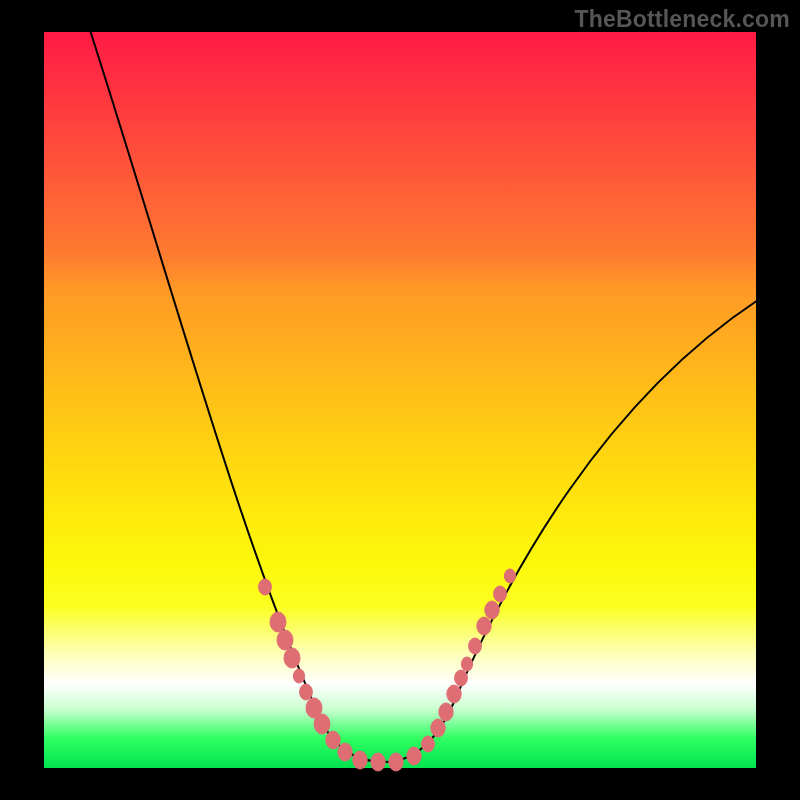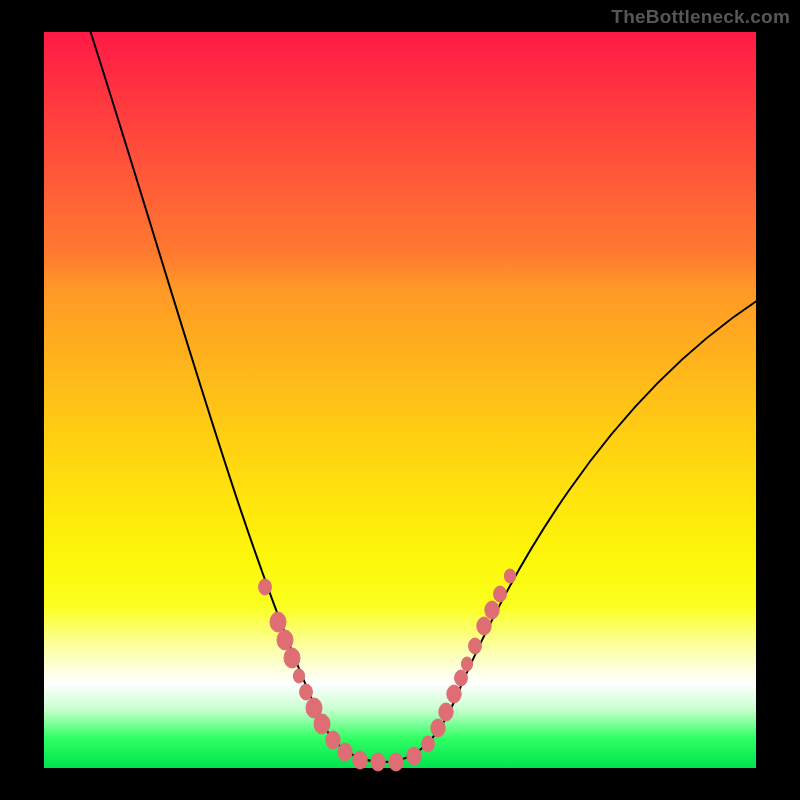--- a/index.html
+++ b/index.html
@@ -38,21 +38,21 @@
       #ffffff 88.5%,
       #c9ffd0 92%,
       #2fff62 96%,
       #00e34e 100%);
   }
   .watermark {
     position: absolute;
     top: 6px;
     right: 10px;
     color: #565656;
-    font-size: 19px;
+    font-size: 23px;
     font-weight: 600;
     letter-spacing: 0.2px;
     user-select: none;
   }
   svg.curves {
     position: absolute;
     left: 0;
     top: 0;
     width: 712px;
     height: 736px;

